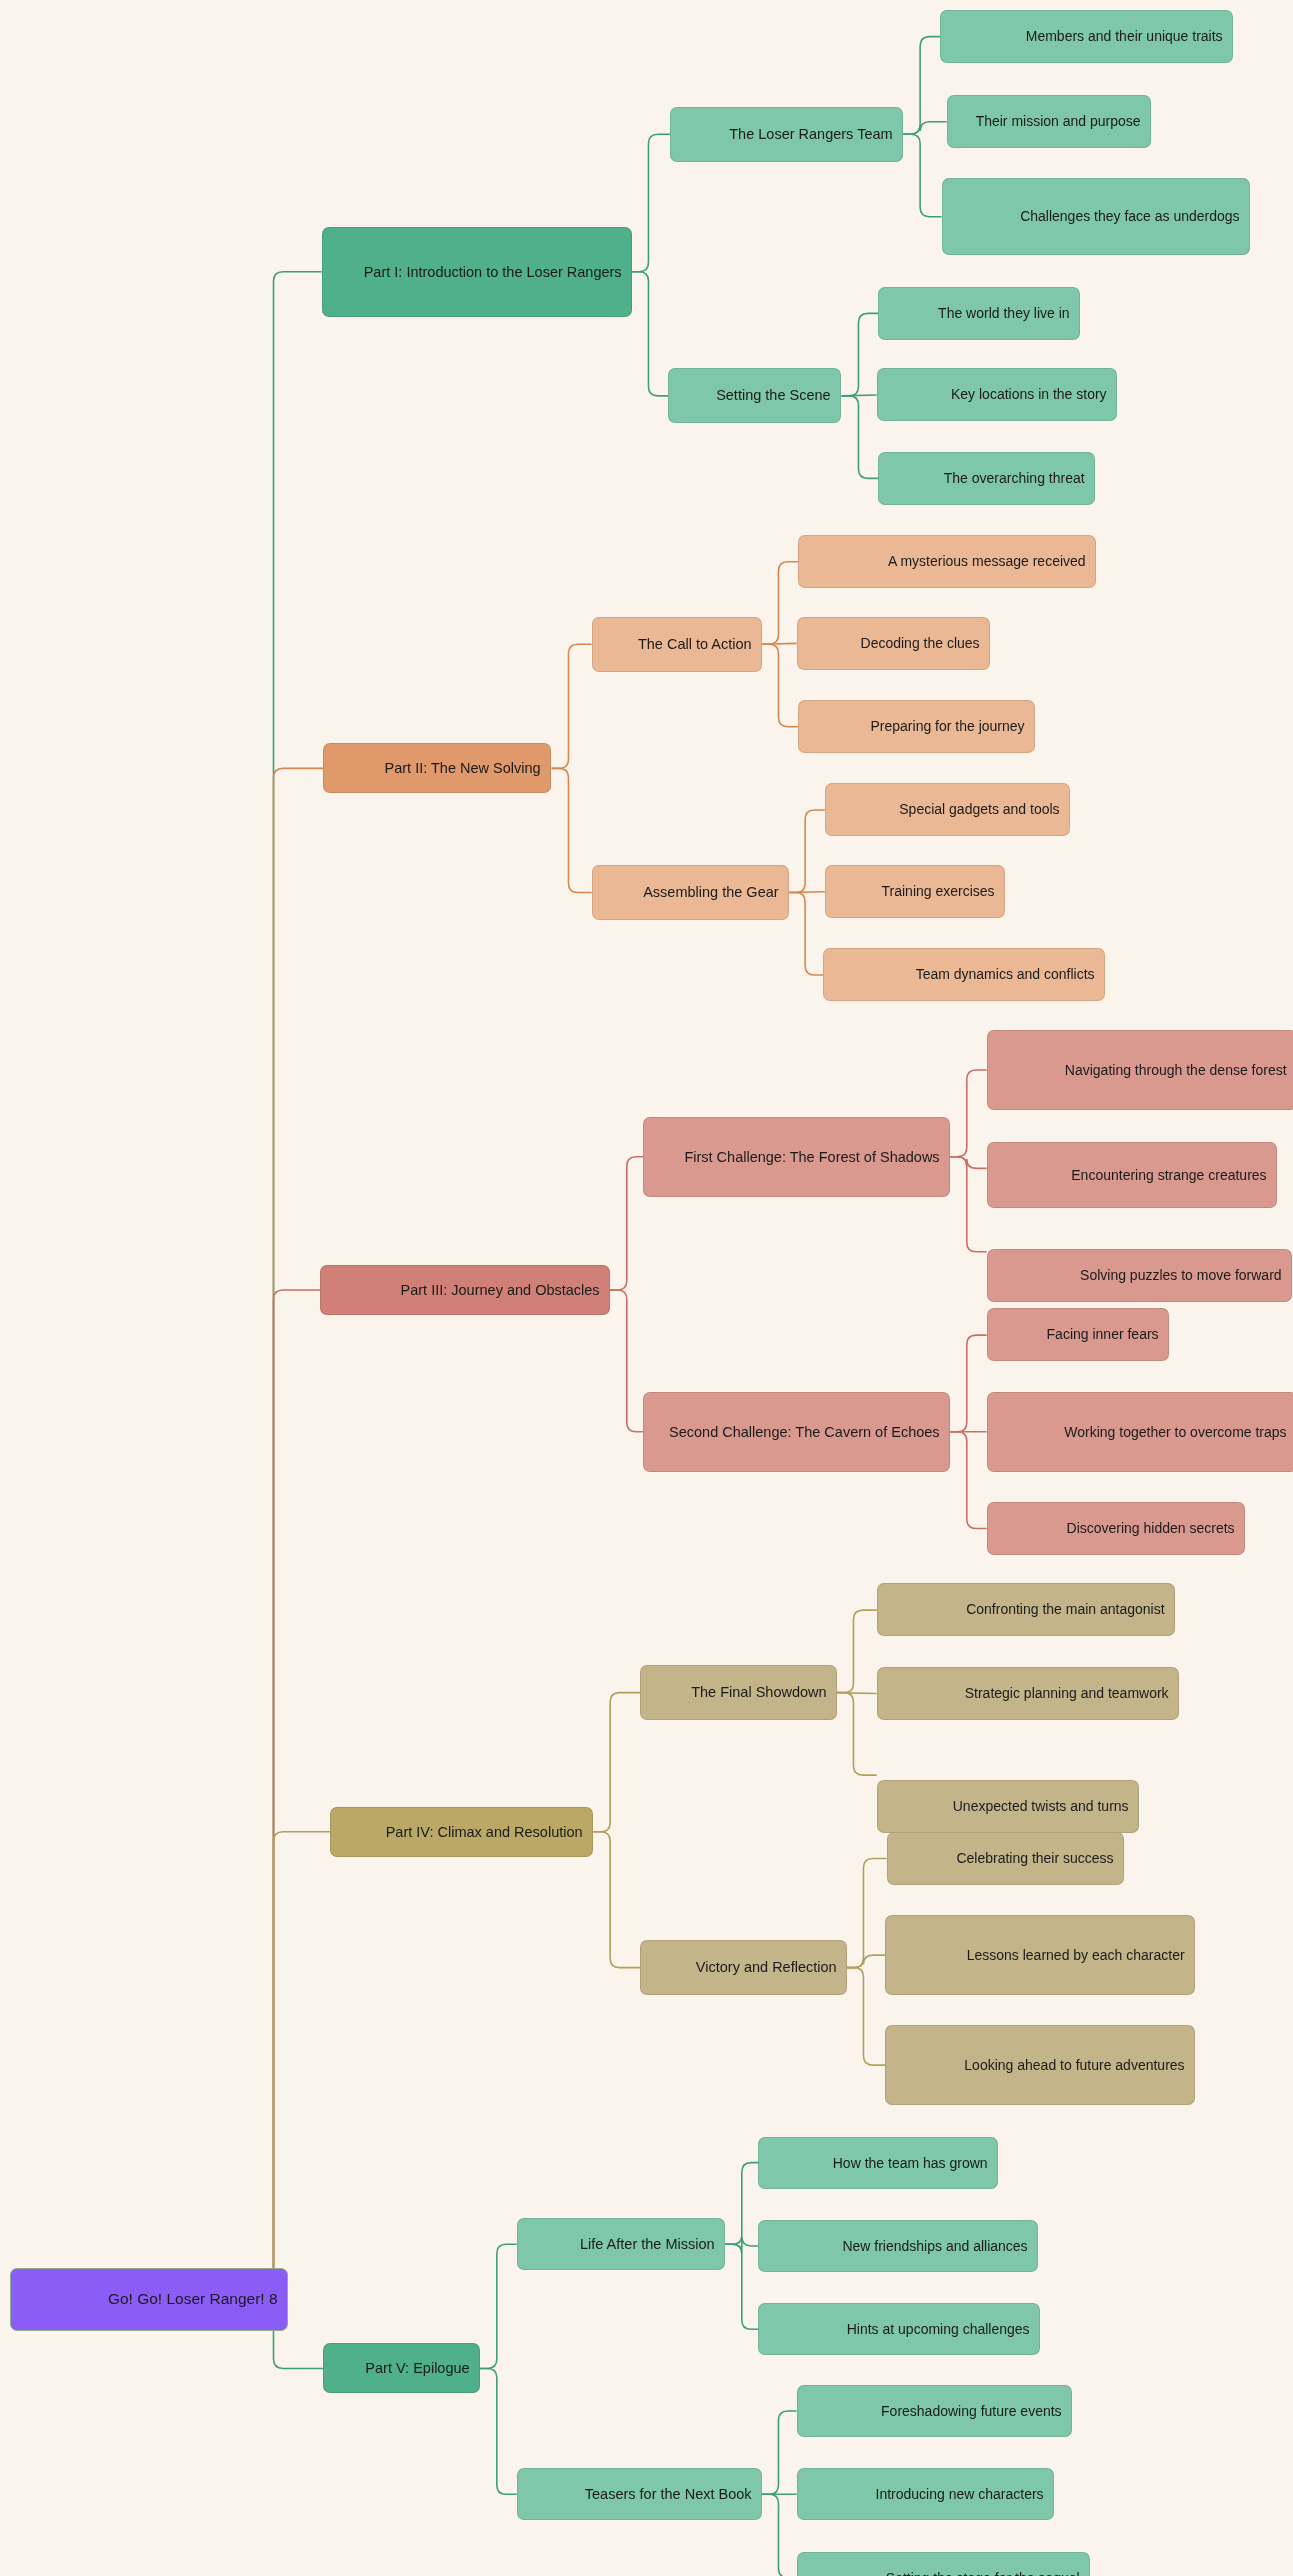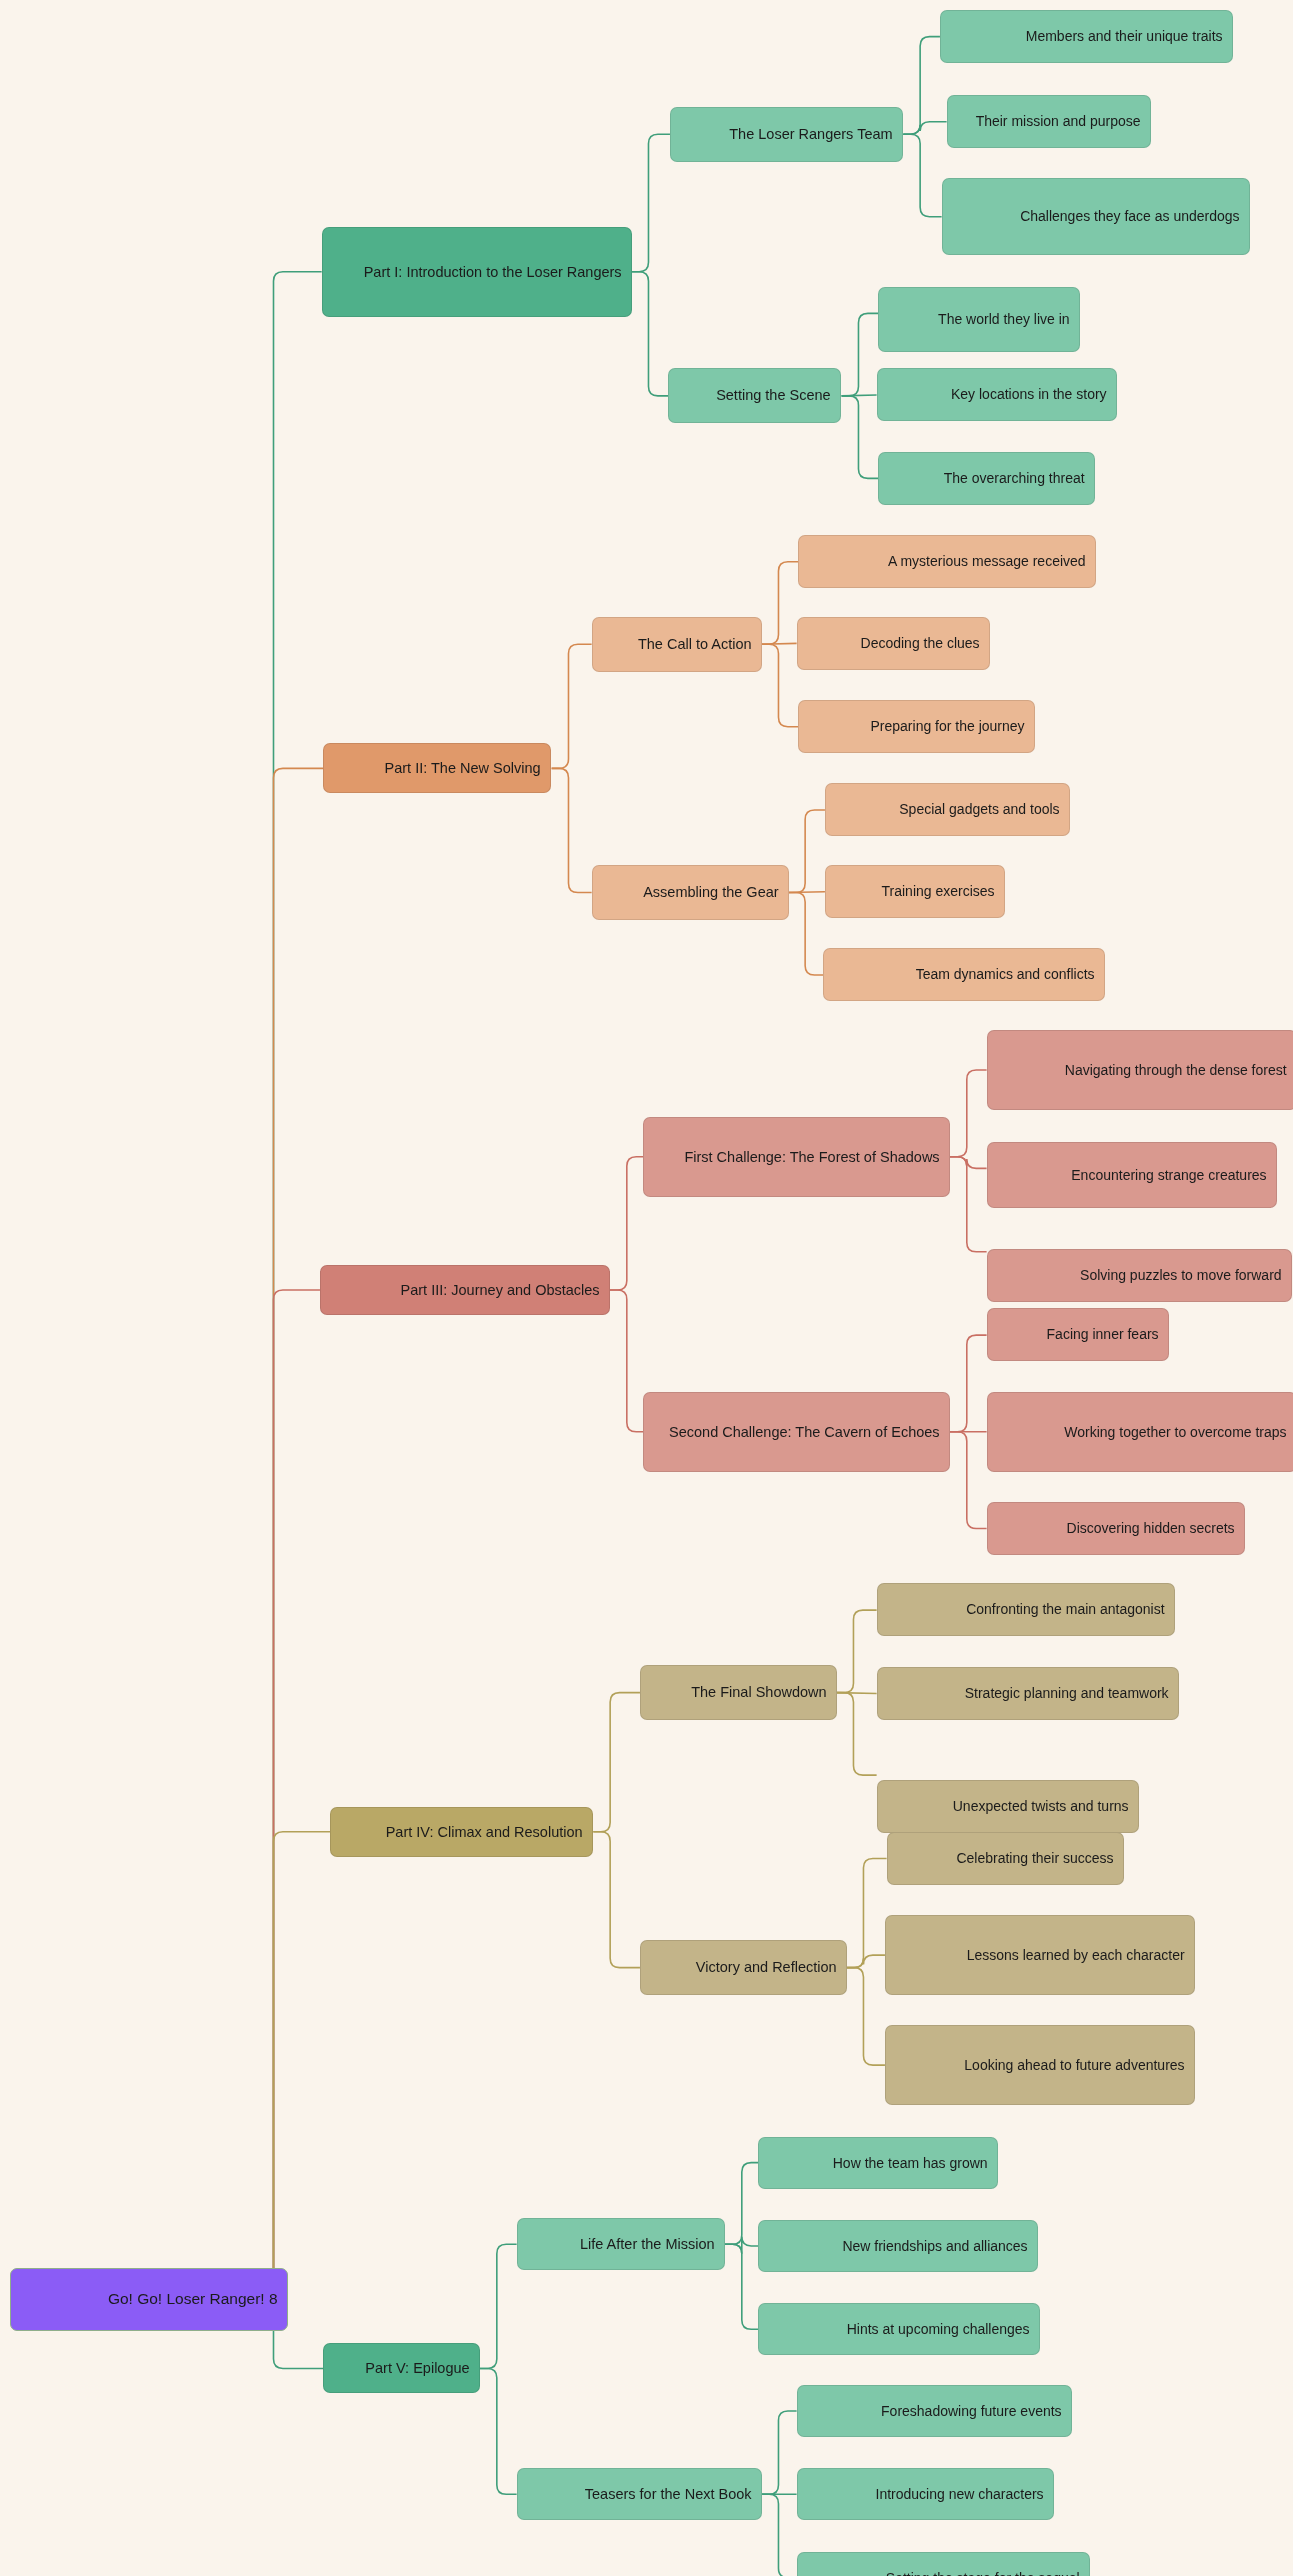--- a/index.html
+++ b/index.html
@@ -119,21 +119,21 @@
       </div>
       <div class="node l3" style="left: 947px; top: 95px; width: 204px; height: 53px; background: rgb(126, 200, 169); border-color: rgba(0, 0, 0, 0.1);">
         <span>Their mission and purpose</span>
       </div>
       <div class="node l3" style="left: 942px; top: 178px; width: 308px; height: 77px; background: rgb(126, 200, 169); border-color: rgba(0, 0, 0, 0.1);">
         <span>Challenges they face as underdogs</span>
       </div>
       <div class="node l2" style="left: 668px; top: 368px; width: 173px; height: 55px; background: rgb(126, 200, 169); border-color: rgba(0, 0, 0, 0.1);">
         <span>Setting the Scene</span>
       </div>
-      <div class="node l3" style="left: 878px; top: 287px; width: 202px; height: 65px; background: rgb(126, 200, 169); border-color: rgba(0, 0, 0, 0.1);">
+      <div class="node l3" style="left: 878px; top: 287px; width: 202px; height: 53px; background: rgb(126, 200, 169); border-color: rgba(0, 0, 0, 0.1);">
         <span>The world they live in</span>
       </div>
       <div class="node l3" style="left: 877px; top: 368px; width: 240px; height: 53px; background: rgb(126, 200, 169); border-color: rgba(0, 0, 0, 0.1);">
         <span>Key locations in the story</span>
       </div>
       <div class="node l3" style="left: 878px; top: 452px; width: 217px; height: 53px; background: rgb(126, 200, 169); border-color: rgba(0, 0, 0, 0.1);">
         <span>The overarching threat</span>
       </div>
       <div class="node l1" style="left: 323px; top: 743px; width: 228px; height: 50px; background: rgb(224, 153, 106); border-color: rgba(0, 0, 0, 0.1);">
         <span>Part II: The New Solving</span>

